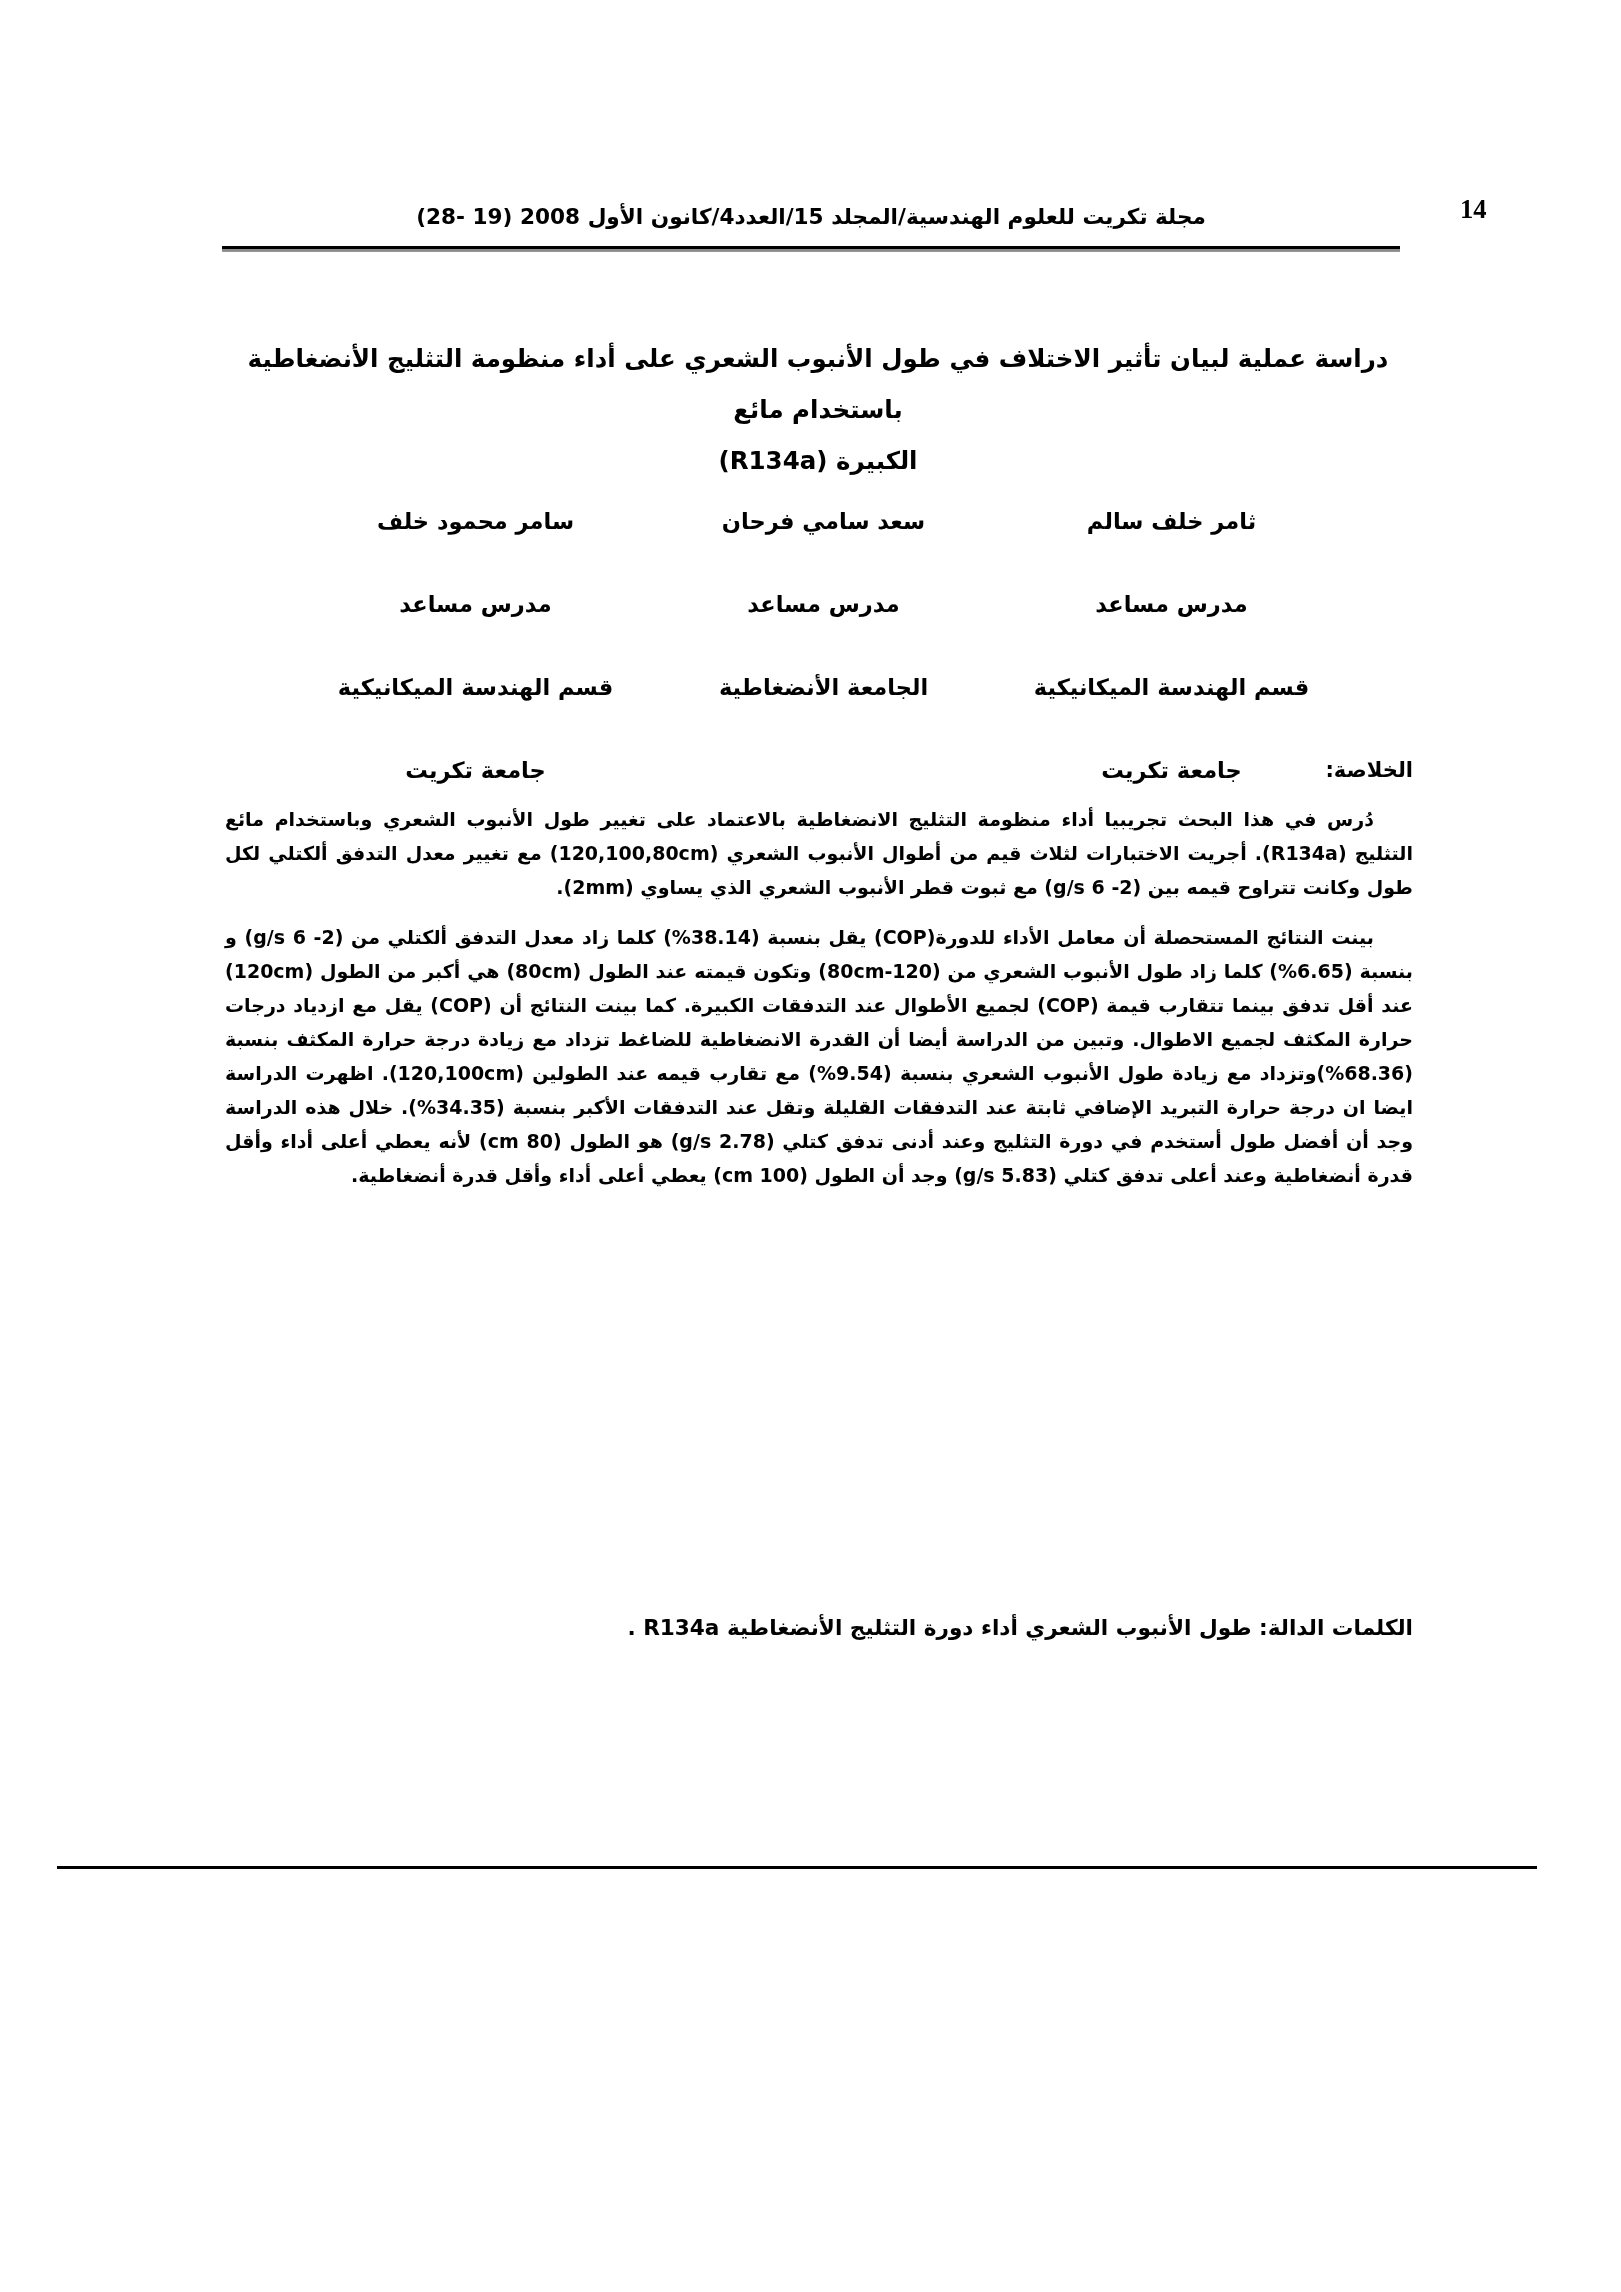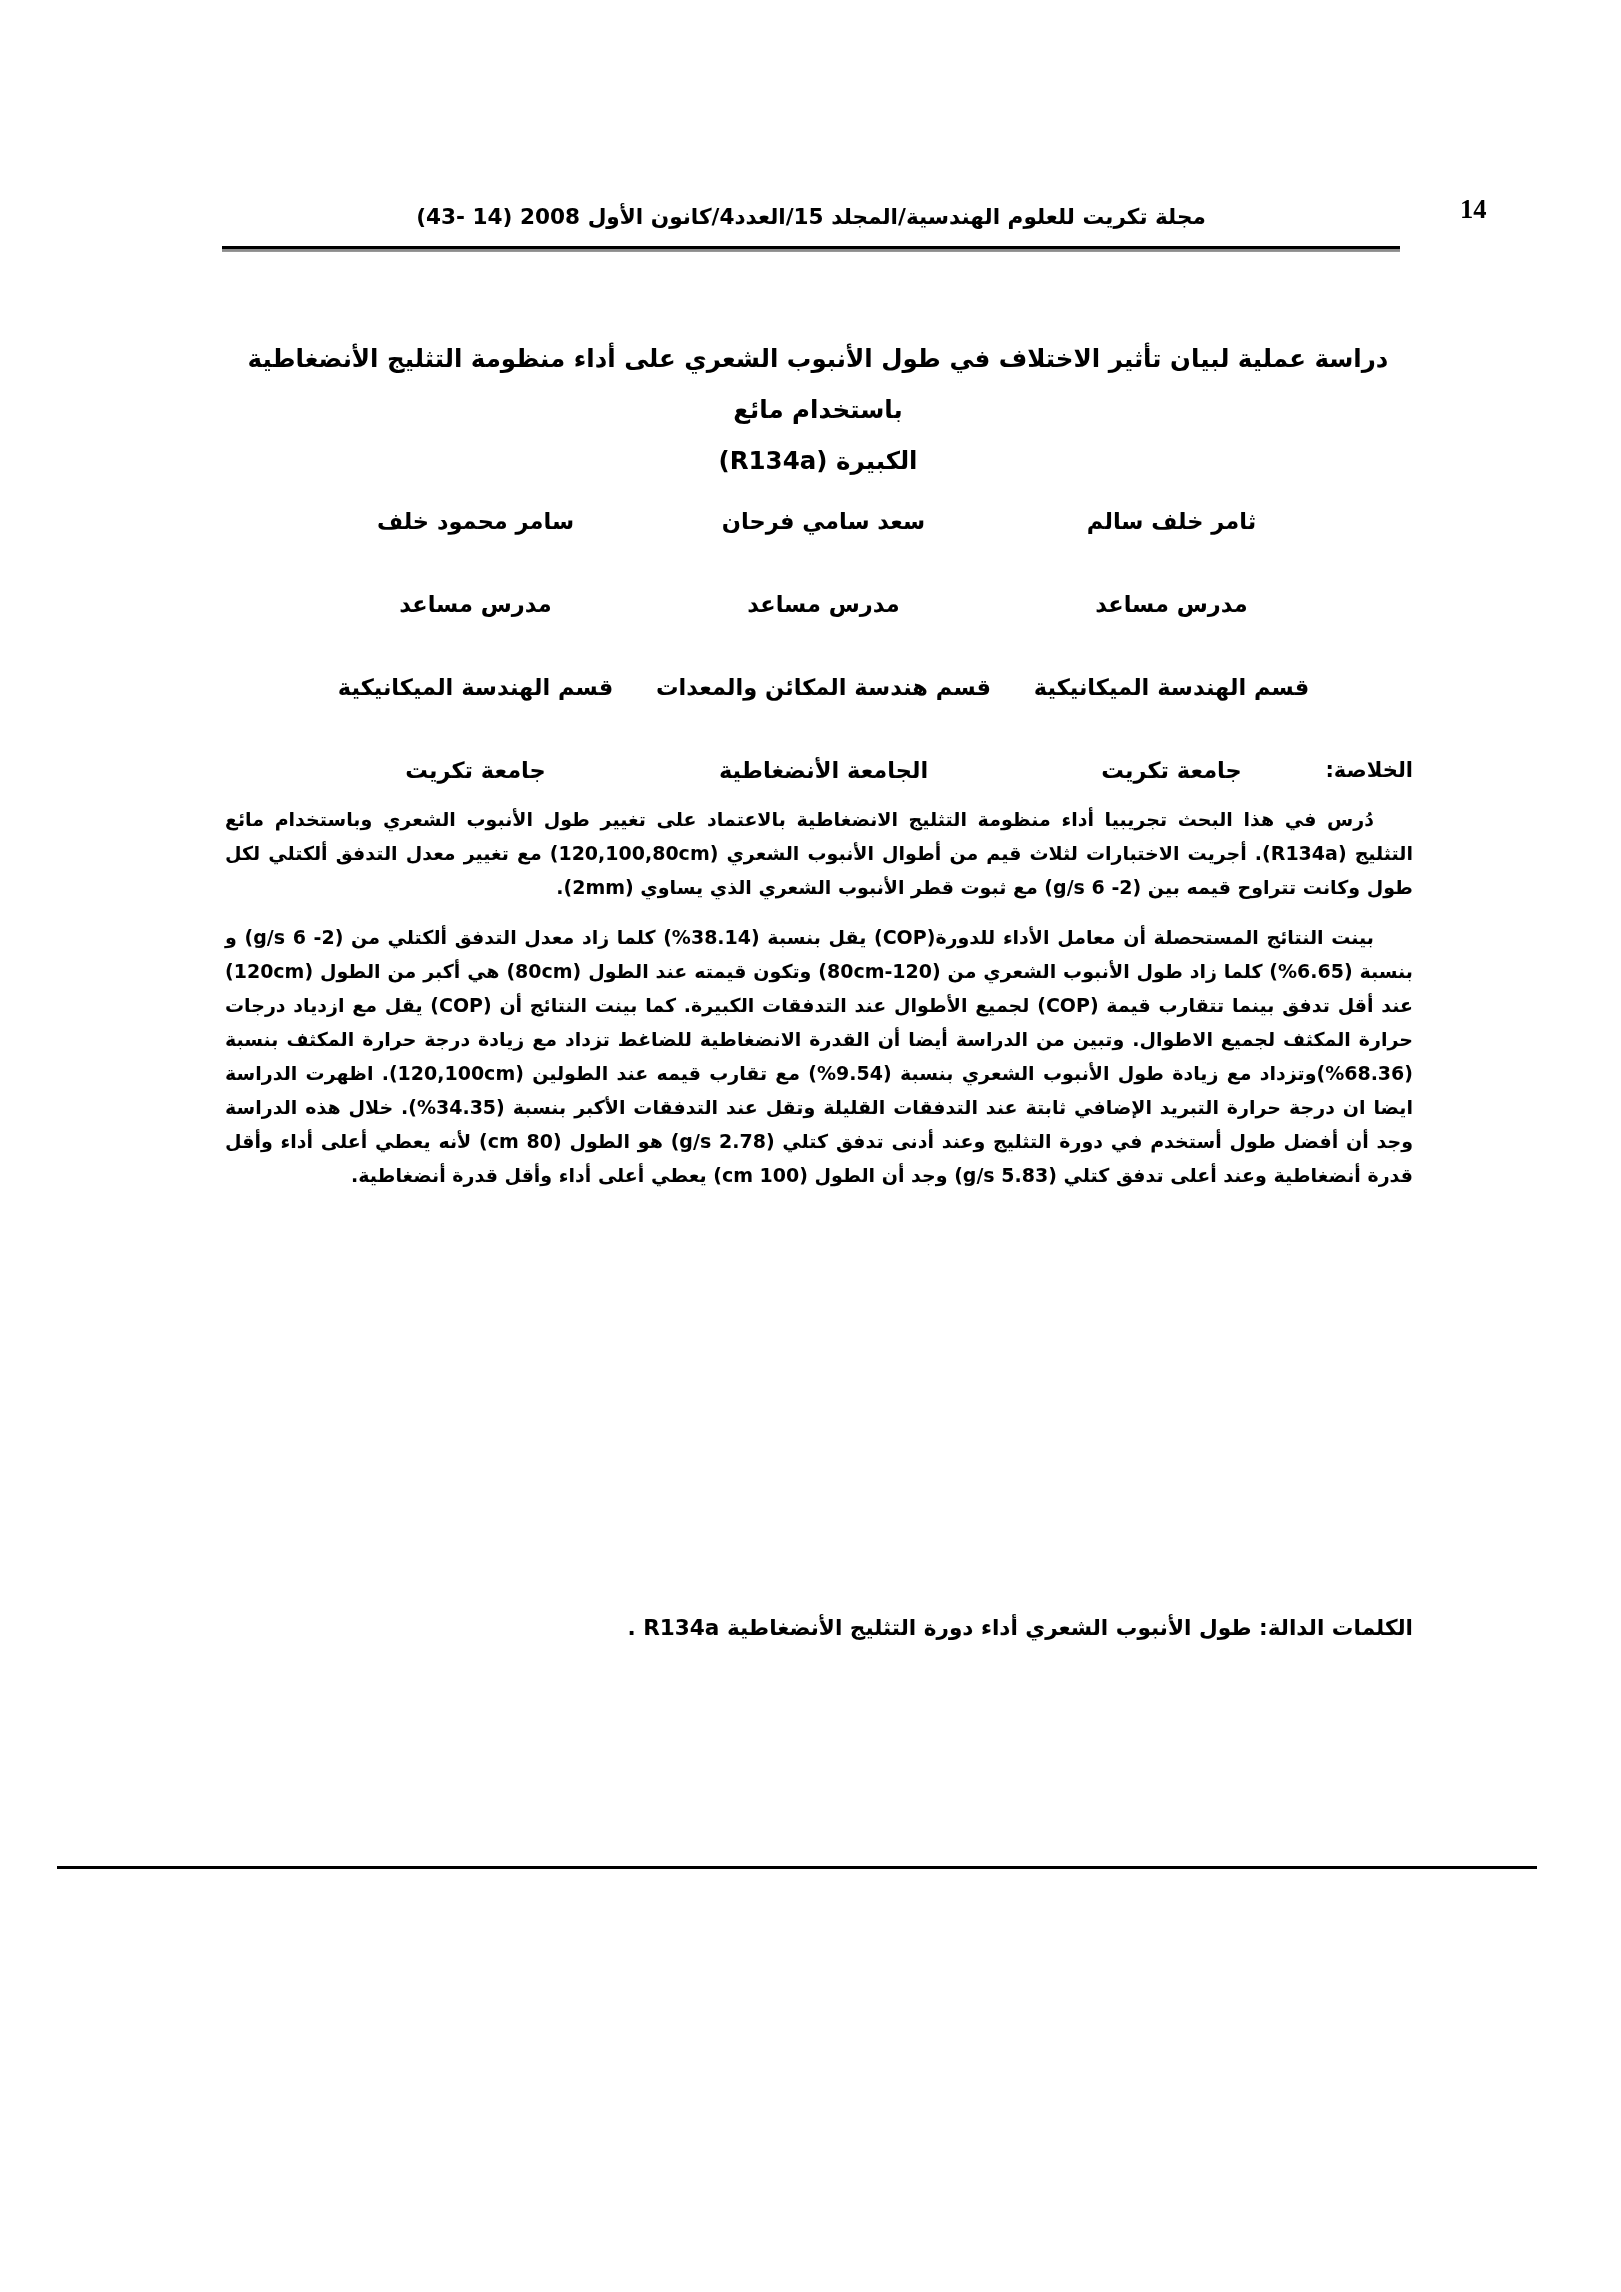--- a/index.html
+++ b/index.html
@@ -121,39 +121,38 @@
       top: 1866px;
       height: 2.9px;
       background: #000000;
     }
   </style>
 </head>
 <body>
 
 <div class="page-number">14</div>
 
-<div class="running-header">مجلة تكريت للعلوم الهندسية/المجلد 15/العدد4/كانون الأول  2008  (14 -43)</div>
+<div class="running-header">مجلة تكريت للعلوم الهندسية/المجلد 15/العدد4/كانون الأول  2008  (19 -28)</div>
 <div class="header-rule"></div>
 
 <div class="title">
   <div>دراسة عملية لبيان تأثير الاختلاف في طول الأنبوب الشعري على أداء منظومة التثليج الأنضغاطية باستخدام مائع</div>
   <div>الكبيرة (R134a)</div>
 </div>
 
 <div class="authors">
   <div class="author">
     <span>ثامر خلف سالم</span>
     <span>مدرس مساعد</span>
     <span>قسم الهندسة الميكانيكية</span>
     <span>جامعة تكريت</span>
   </div>
   <div class="author">
     <span>سعد سامي فرحان</span>
     <span>مدرس مساعد</span>
-    <span>قسم هندسة المكائن والمعدات</span>
     <span>الجامعة الأنضغاطية</span>
   </div>
   <div class="author">
     <span>سامر محمود خلف</span>
     <span>مدرس مساعد</span>
     <span>قسم الهندسة الميكانيكية</span>
     <span>جامعة تكريت</span>
   </div>
 </div>
 

